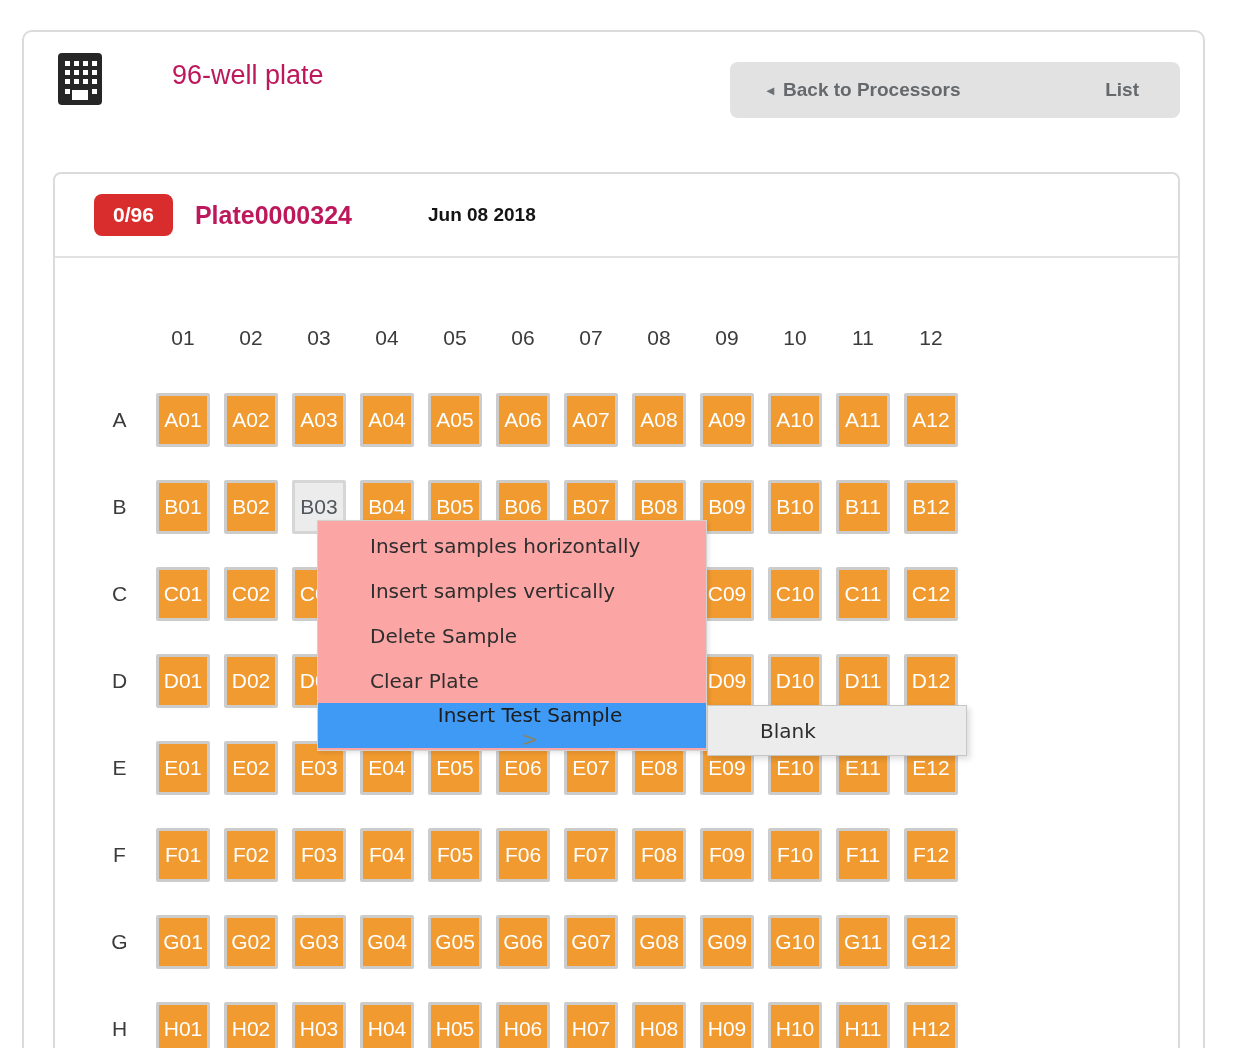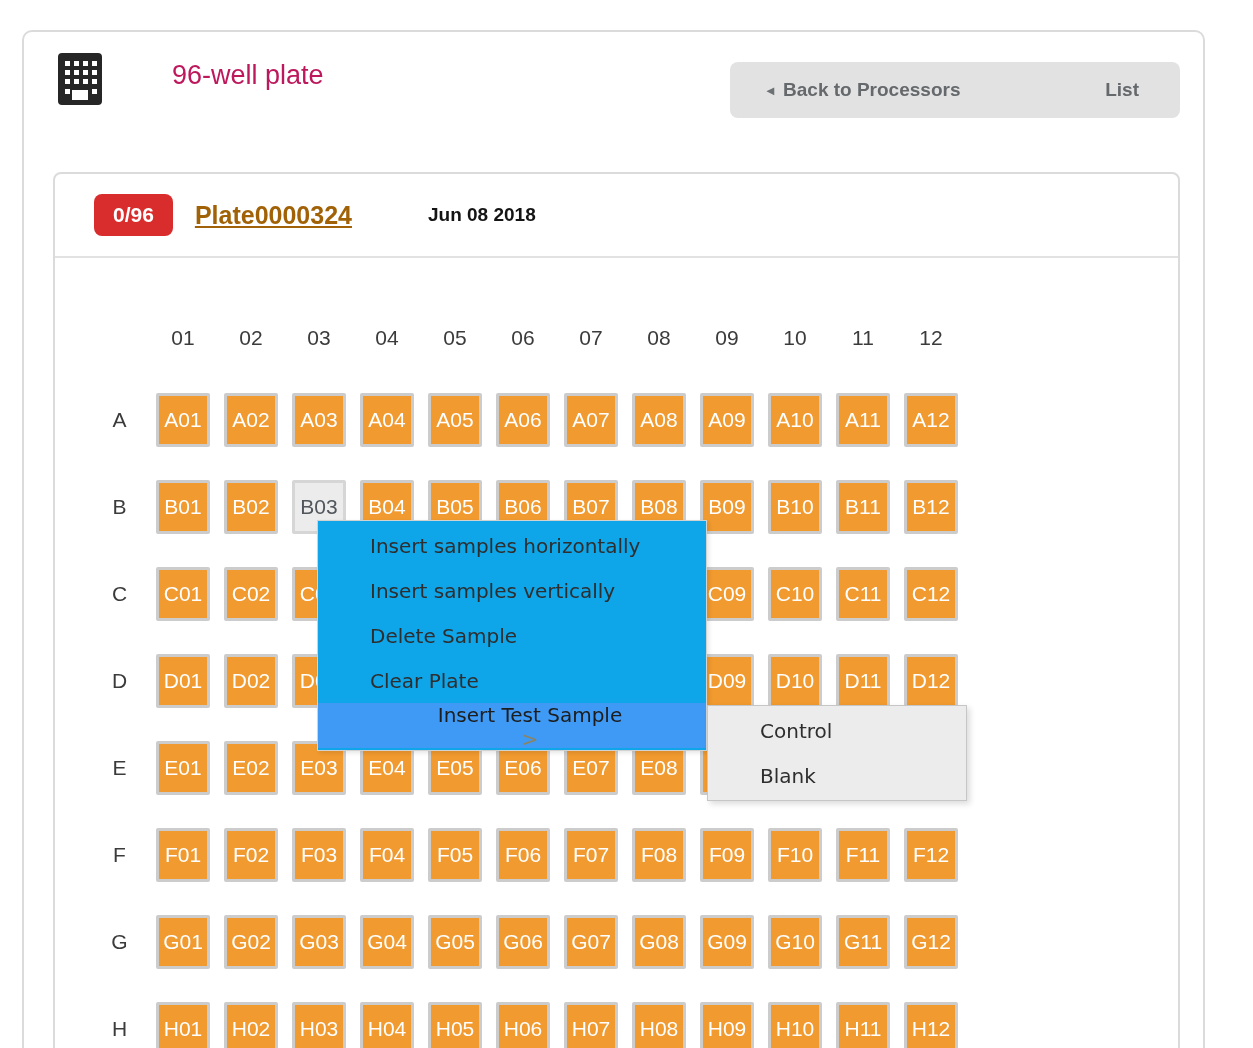--- a/index.html
+++ b/index.html
@@ -47,21 +47,21 @@
     border:2px solid #dbdbdb;border-radius:8px;background:#fff;
   }
   .card-header{
     height:84px;display:flex;align-items:center;padding-left:39px;
     border-bottom:2px solid #e2e2e2;
   }
   .badge{
     background:var(--badge-red);color:#fff;font-weight:bold;font-size:21px;
     padding:9px 19px;border-radius:8px;
   }
-  .plate-name{margin-left:22px;font-size:25px;font-weight:bold;color:#a16207;text-decoration:underline;}
+  .plate-name{margin-left:22px;font-size:25px;font-weight:bold;color:#be185d;}
   .plate-date{margin-left:76px;font-size:19px;font-weight:bold;color:#141414;}
 
   
   .grid{
     position:absolute;left:42px;top:142px;
     display:grid;
     grid-template-columns:45px repeat(12,54px);
     grid-template-rows:44px repeat(8,54px);
     column-gap:14px;row-gap:33px;
   }
@@ -77,21 +77,21 @@
     display:flex;align-items:center;justify-content:center;
     cursor:pointer;
   }
   .well.selected{
     background:#ececec;border-color:#d6d6d6;color:#50565b;
   }
 
   
   .context-menu{
     position:absolute;left:317px;top:520px;width:390px;
-    background:#0ea5e9;border:1px solid #d2d2d2;
+    background:#fca5a5;border:1px solid #d2d2d2;
     box-shadow:2px 2px 4px rgba(0,0,0,0.10);
     padding:2px 0;z-index:10;
     font-family:"DejaVu Sans",sans-serif;
   }
   .menu-item{
     height:45px;display:flex;align-items:center;justify-content:space-between;
     padding-left:52px;padding-right:16px;
     font-size:20px;color:#2e2e2e;white-space:nowrap;cursor:pointer;
   }
   .menu-item.highlighted{background:var(--menu-highlight-blue);color:#1d1d1d;flex-direction:column;}
@@ -286,15 +286,14 @@
     </div>
     <div class="menu-item">
       <span>Clear Plate</span>
     </div>
     <div class="menu-item highlighted">
       <span>Insert Test Sample</span>
       <span class="submenu-arrow">&gt;</span>
     </div>
   </div>
 <div class="submenu" id="submenu">
-    <div class="menu-item">Control</div>
     <div class="menu-item">Blank</div>
   </div>
 
 </body></html>

